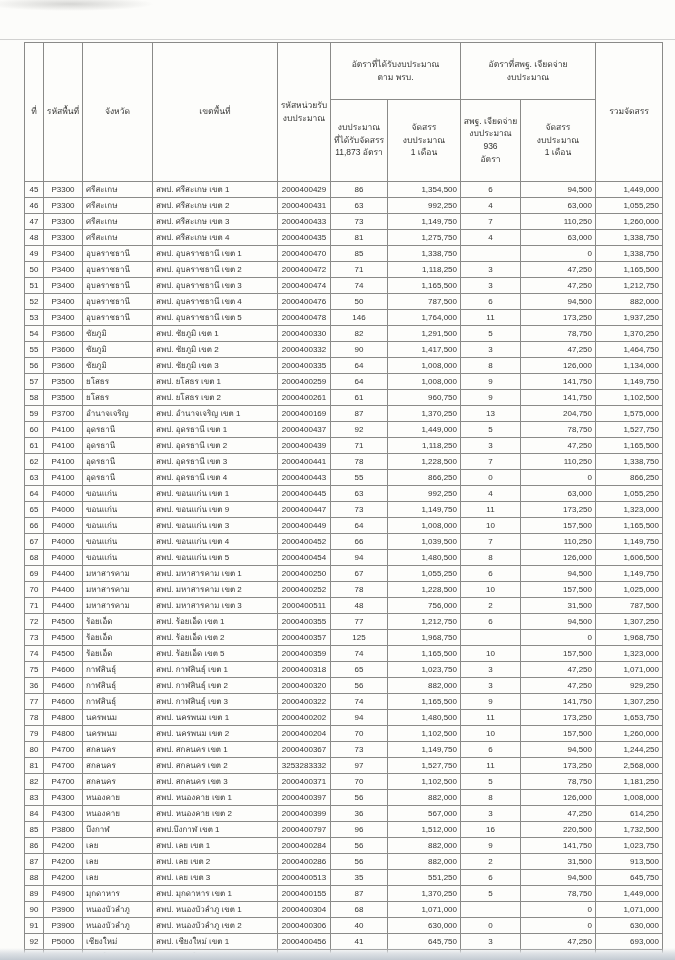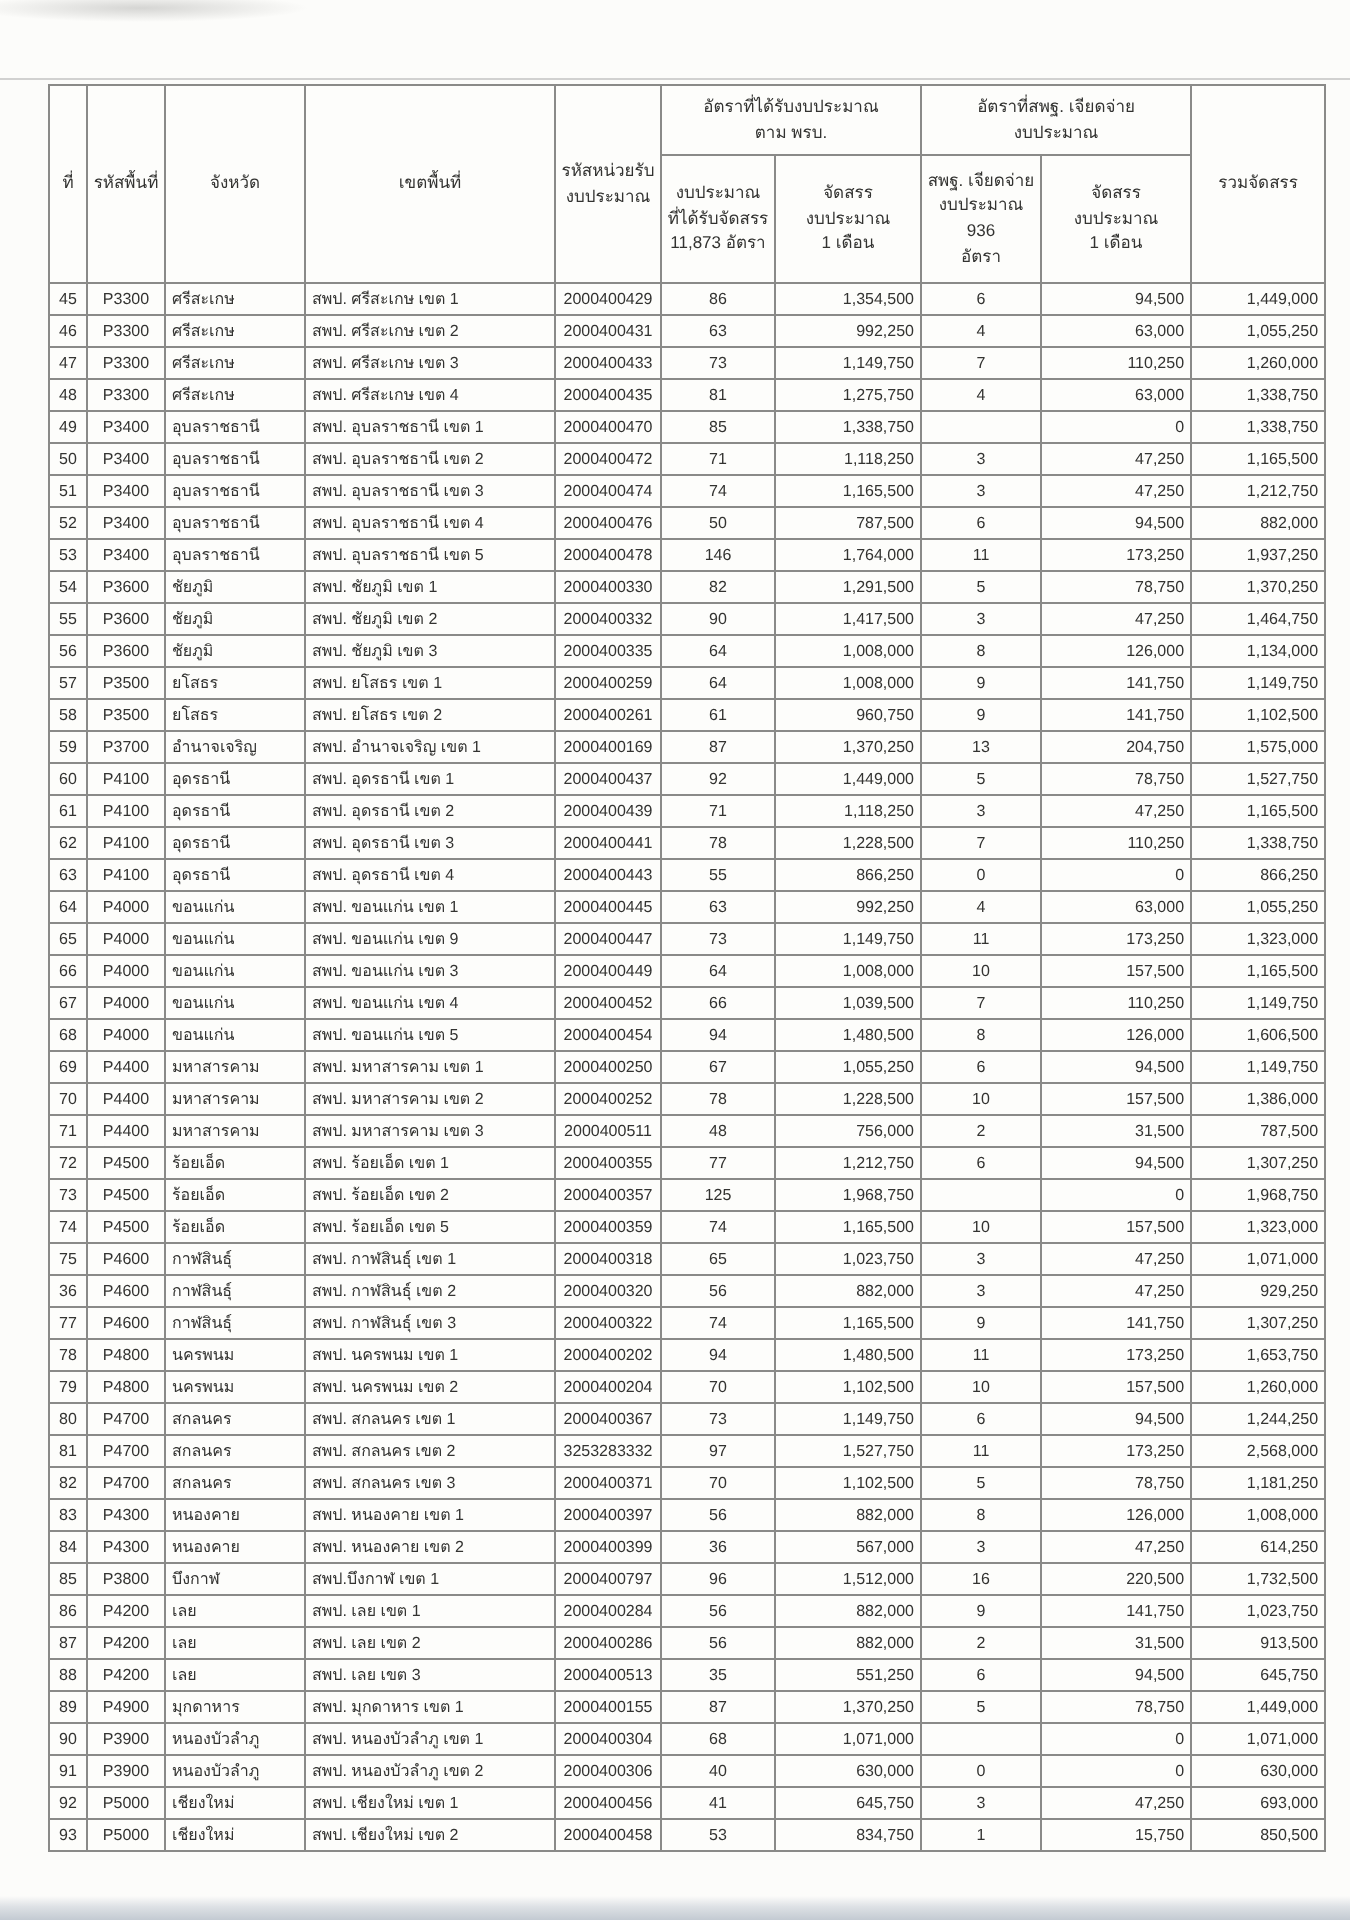--- a/index.html
+++ b/index.html
@@ -27,21 +27,21 @@
     border-collapse:collapse; table-layout:fixed;
     background:#fdfdfb;
   }
   table.budget, table.budget th, table.budget td {
     border:1px solid #8a8a88;
   }
   table.budget { border-color:#6e6e6c; }
   th {
     font-weight:normal; font-size:8.5px; line-height:1.5;
     white-space:pre-line; text-align:center; vertical-align:middle;
-    padding:4px 2px; color:#333331;
+    padding:15px 2px; color:#333331;
   }
   tr.h1 { height:30px; }
   tr.h2 { height:64px; }
   td {
     font-size:8px; height:15px; line-height:15px;
     padding:0 3px; white-space:nowrap; overflow:hidden;
     color:#333331; vertical-align:middle;
   }
   .a-c { text-align:center; }
   .a-l { text-align:left; }
@@ -399,21 +399,21 @@
       <tr>
         <td class="a-c">70</td>
         <td class="a-c">P4400</td>
         <td class="a-l">มหาสารคาม</td>
         <td class="a-l">สพป. มหาสารคาม เขต 2</td>
         <td class="a-c">2000400252</td>
         <td class="a-c">78</td>
         <td class="a-r">1,228,500</td>
         <td class="a-c">10</td>
         <td class="a-r">157,500</td>
-        <td class="a-r">1,386,000</td>
+        <td class="a-r">1,025,000</td>
       </tr>
       <tr>
         <td class="a-c">71</td>
         <td class="a-c">P4400</td>
         <td class="a-l">มหาสารคาม</td>
         <td class="a-l">สพป. มหาสารคาม เขต 3</td>
         <td class="a-c">2000400511</td>
         <td class="a-c">48</td>
         <td class="a-r">756,000</td>
         <td class="a-c">2</td>

